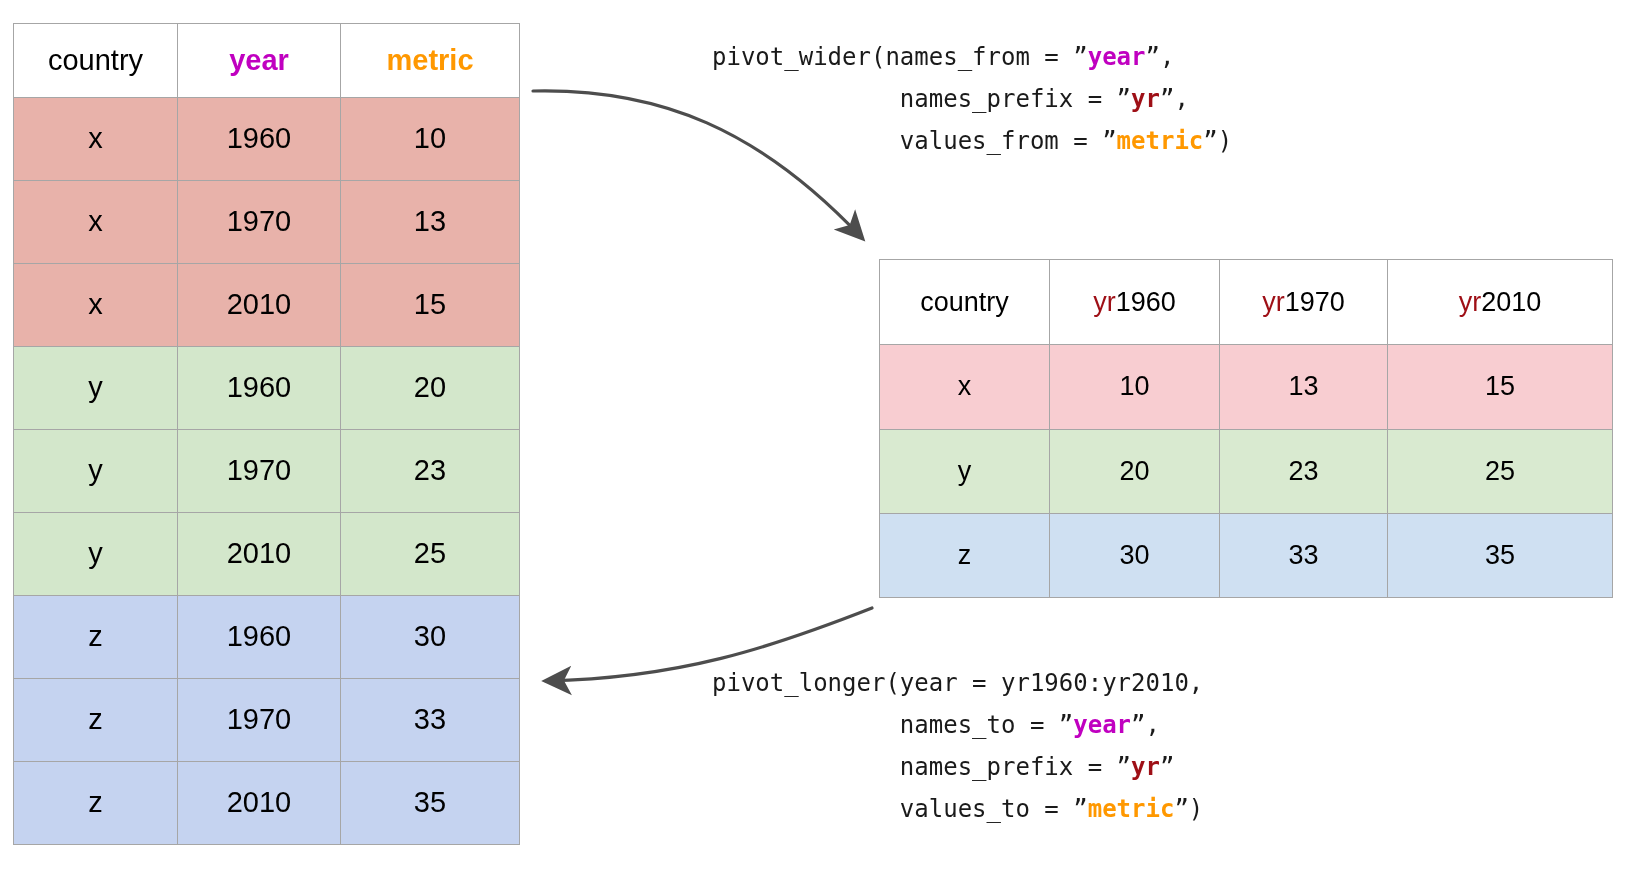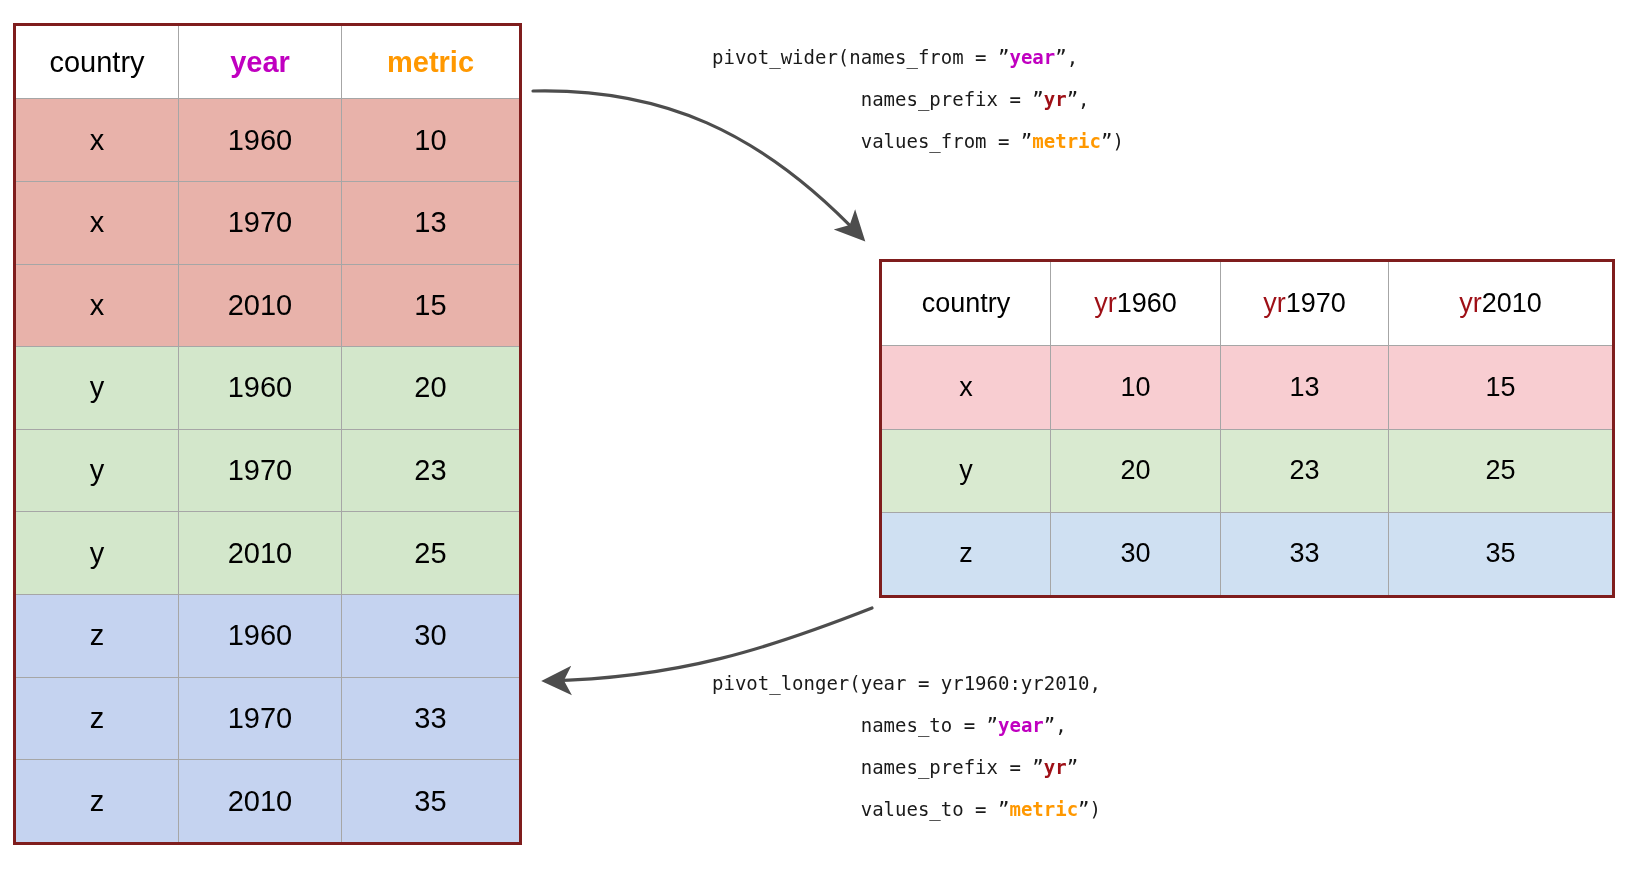--- a/index.html
+++ b/index.html
@@ -13,21 +13,21 @@
     position: relative;
     overflow: hidden;
     font-family: "Liberation Sans", sans-serif;
   }
 
   
   .tbl {
     position: absolute;
     border-collapse: collapse;
     table-layout: fixed;
-    border: 3px solid #7f1d1d;
+    border: 1px solid #7f1d1d;
   }
   .tbl td {
     border: 1px solid #a6a6a6;
     text-align: center;
     vertical-align: middle;
     color: #000000;
     padding: 0;
   }
 
   
@@ -82,21 +82,21 @@
   .yrn { color: #000000; }
 
   .wgrp-x { background: #f8cdd1; }
   .wgrp-y { background: #d9ead0; }
   .wgrp-z { background: #cfe0f2; }
 
   
   .code {
     position: absolute;
     font-family: "DejaVu Sans Mono", "Liberation Mono", monospace;
-    font-size: 19px;
+    font-size: 24px;
     line-height: 42px;
     color: #1a1a1a;
     white-space: pre;
     letter-spacing: 0px;
   }
   #code-wider  { left: 712px; top: 36px; }
   #code-longer { left: 712px; top: 662px; }
 
   .s-year   { color: #c000c0; font-weight: bold; }
   .s-yr     { color: #9e0f16; font-weight: bold; }

